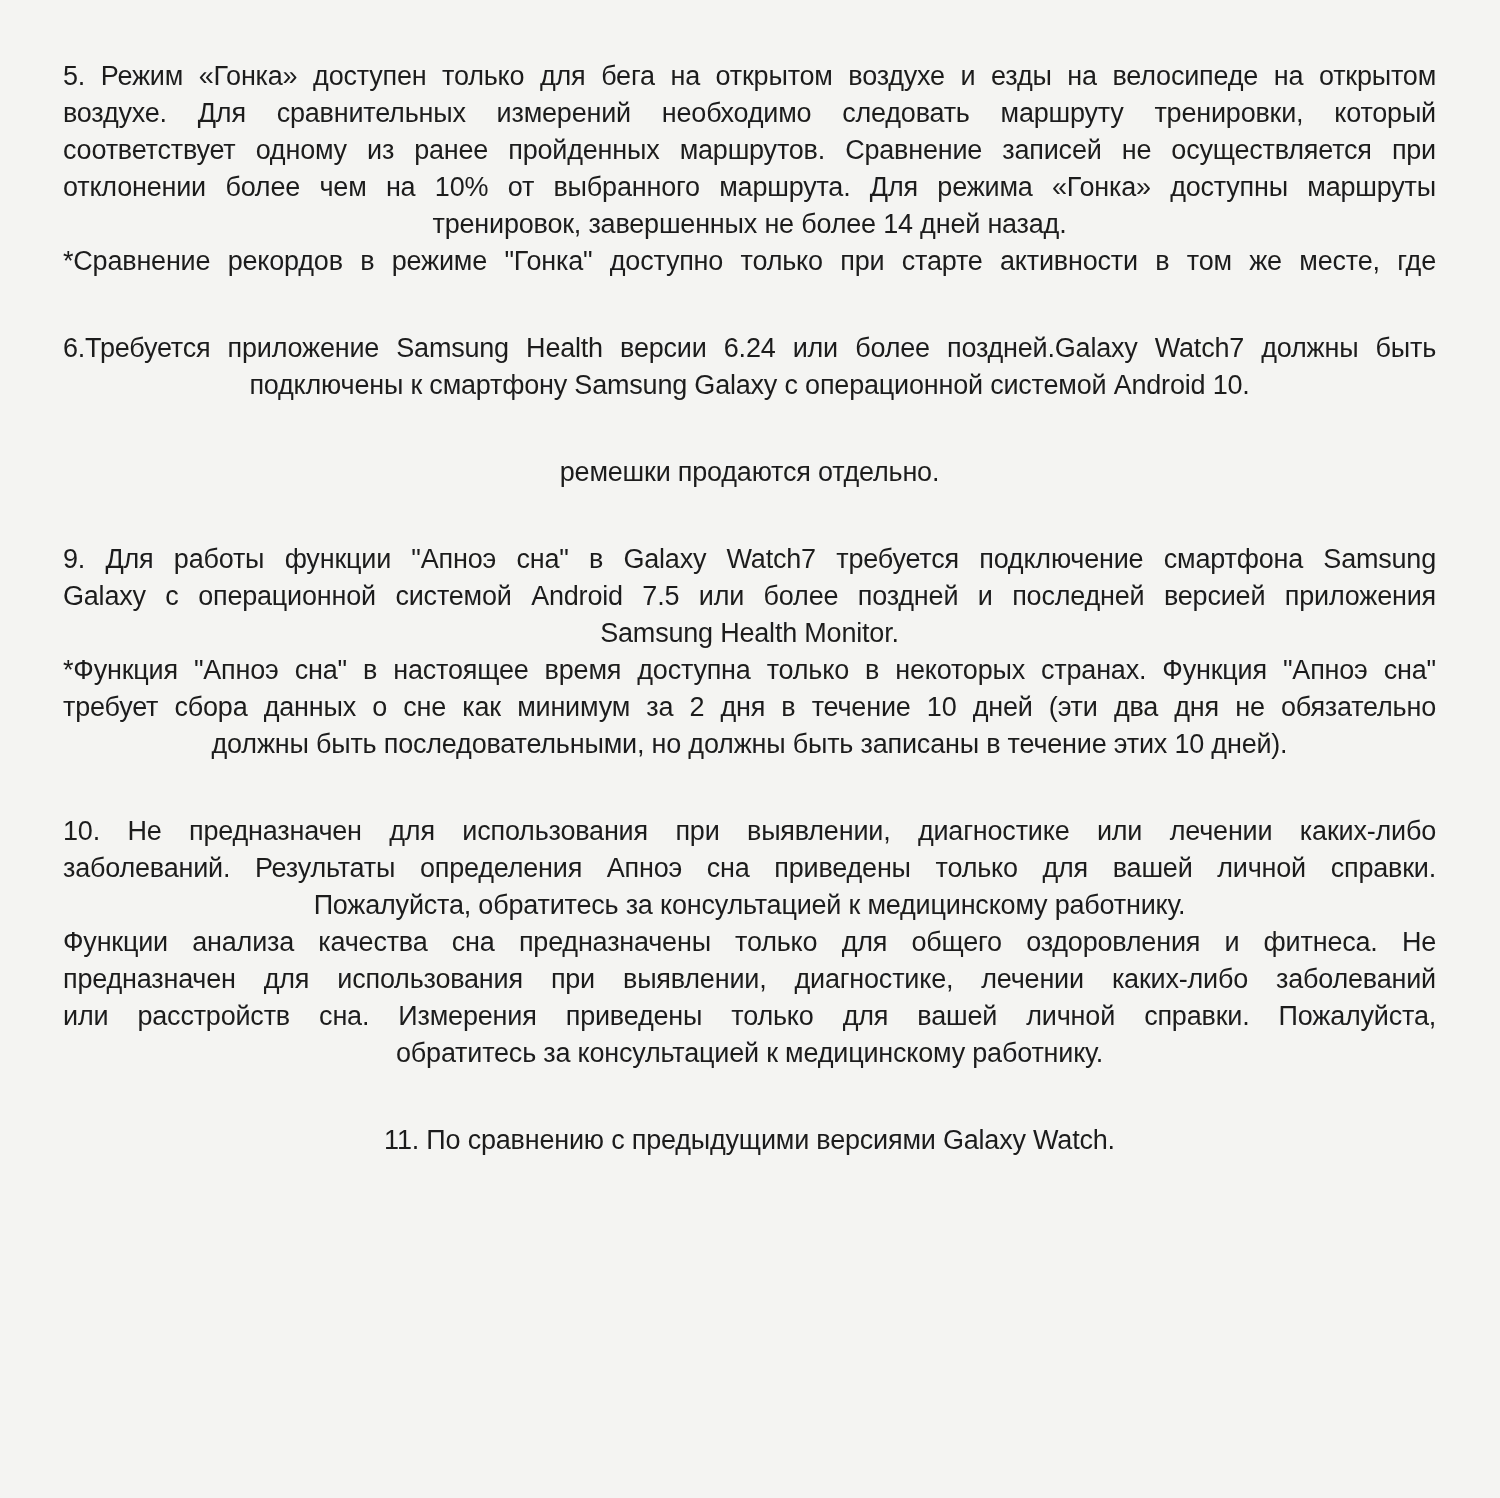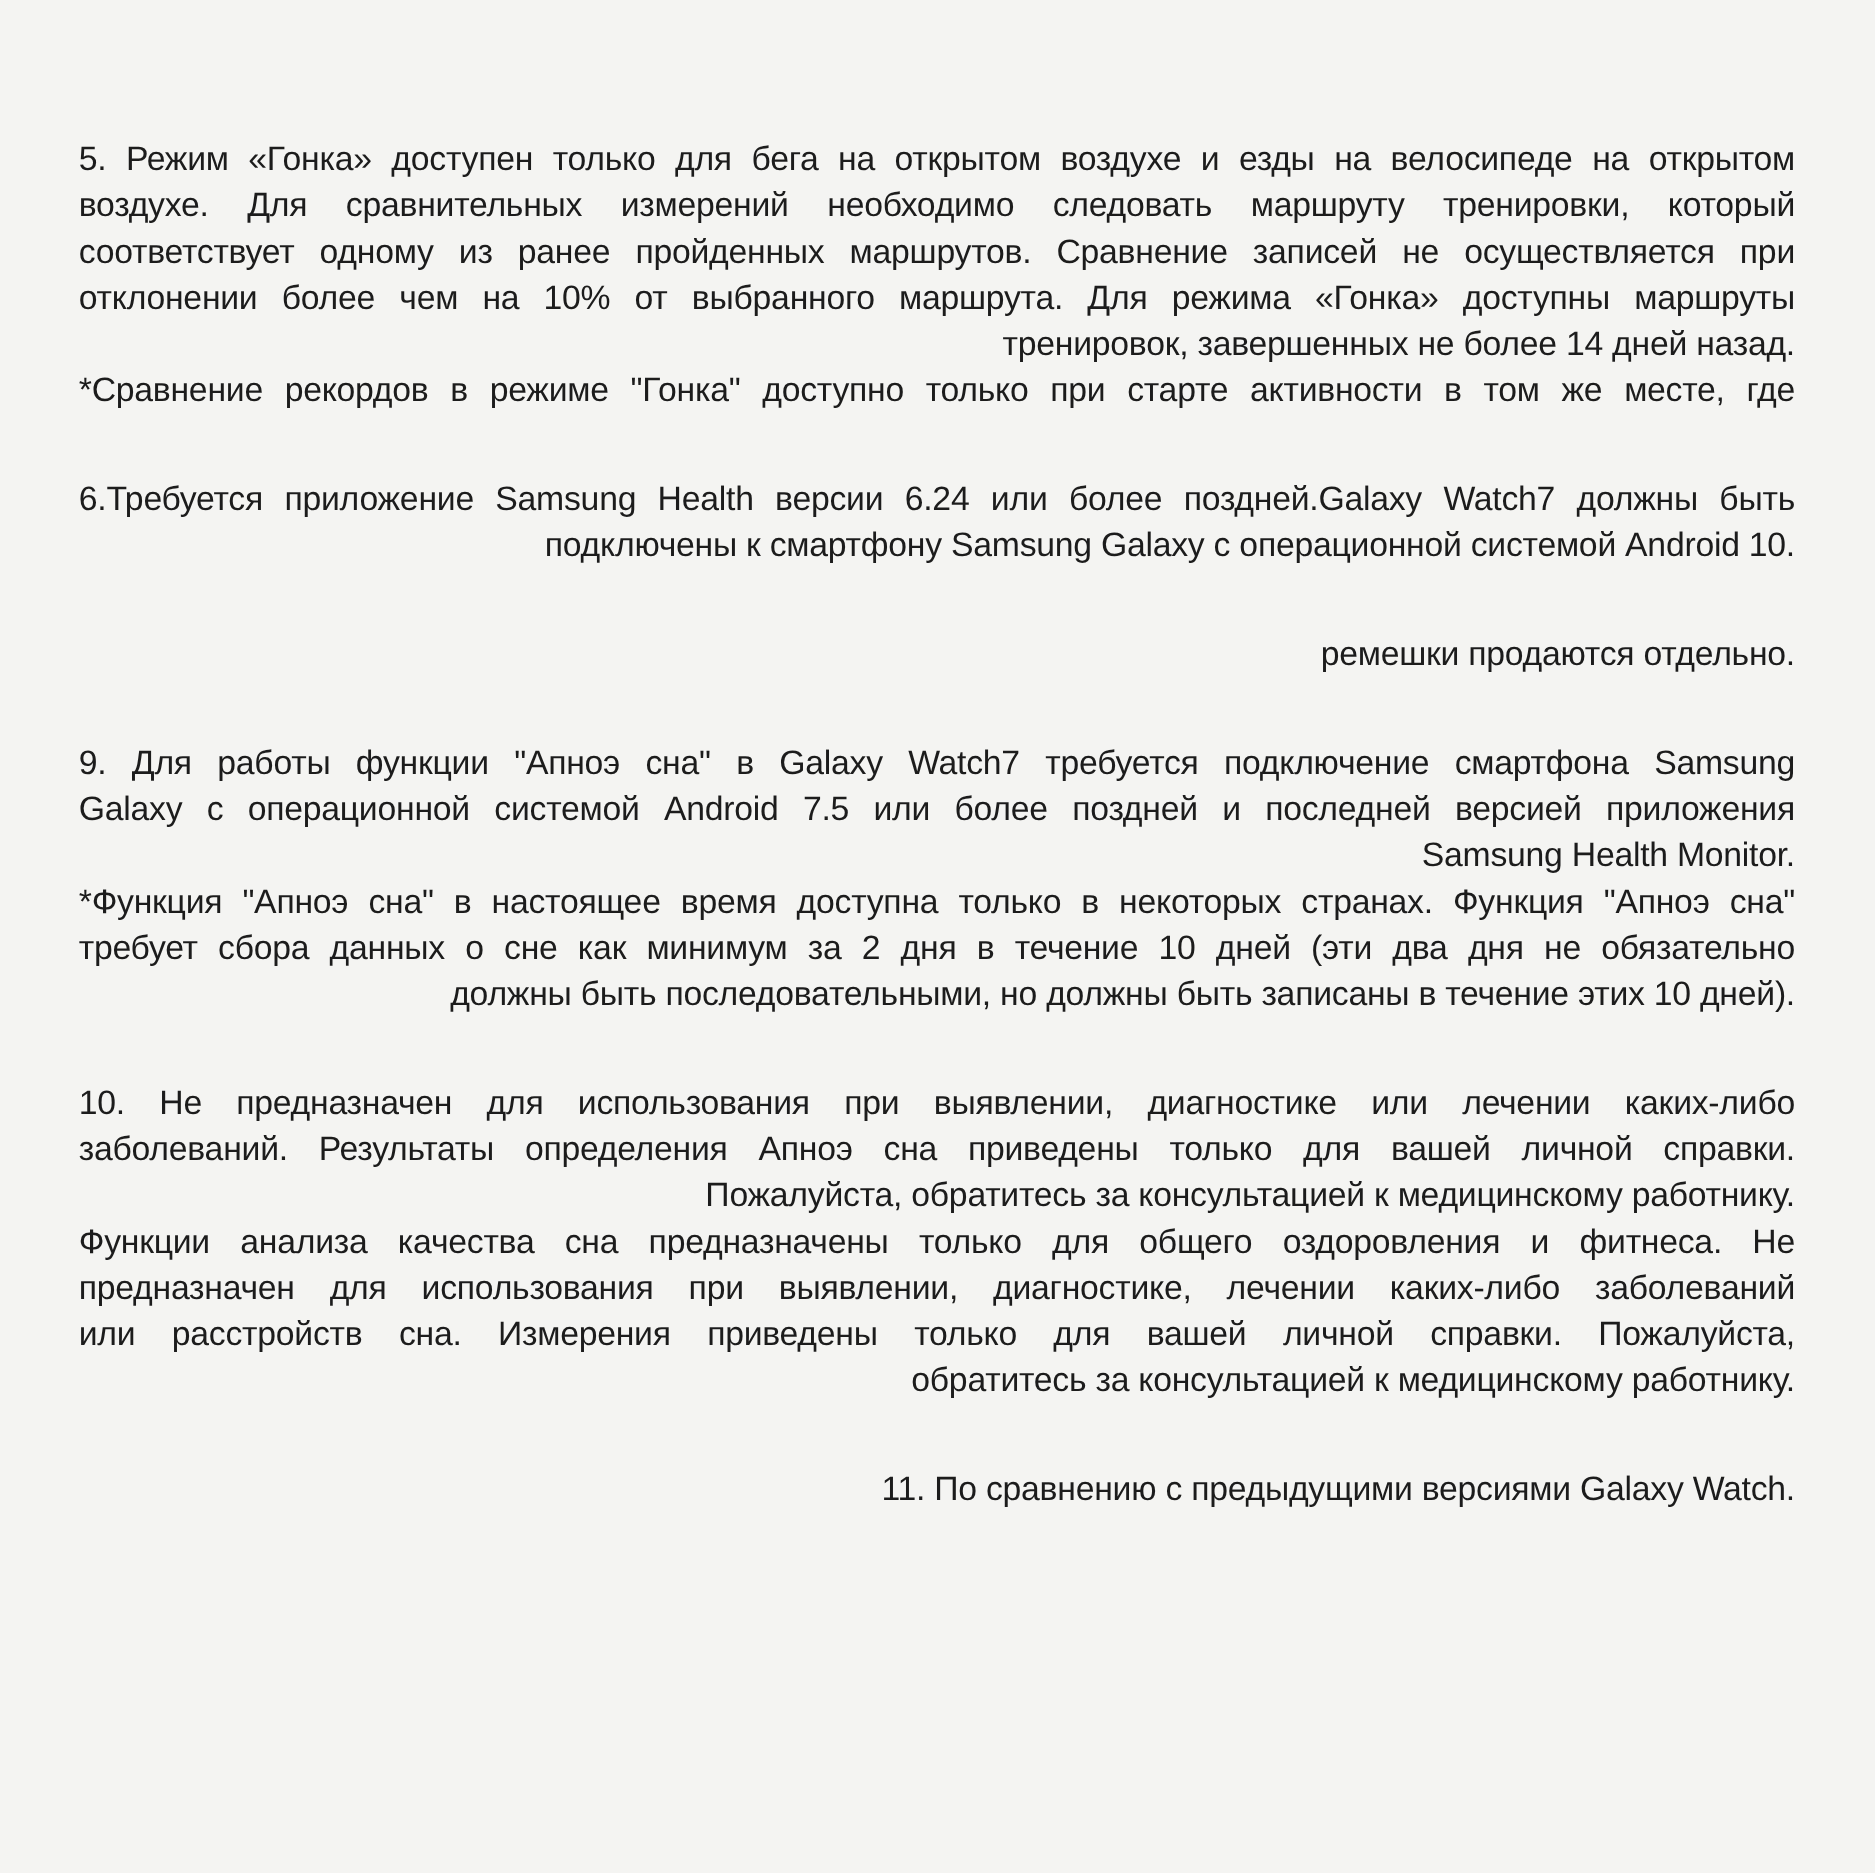--- a/index.html
+++ b/index.html
@@ -10,33 +10,33 @@
     width: 1500px;
     height: 1498px;
     overflow: hidden;
     background: #f4f4f2;
     box-sizing: border-box;
   }
   .doc {
     box-sizing: border-box;
     width: 1500px;
     height: 1498px;
-    padding: 109px 64px 0 63px;
+    padding: 58px 64px 0 63px;
     font-family: "Liberation Sans", "DejaVu Sans", sans-serif;
     font-size: 27px;
     line-height: 37px;
     letter-spacing: -0.2px;
     color: #1c1c1c;
   }
   .block + .block {
     margin-top: 50px;
   }
   .line {
     white-space: normal;
-    text-align: right;
+    text-align: center;
   }
   .line.just {
     text-align: justify;
     text-align-last: justify;
     text-justify: inter-word;
   }
 </style>
 </head>
 <body style="background: rgb(244, 244, 242);">
 

